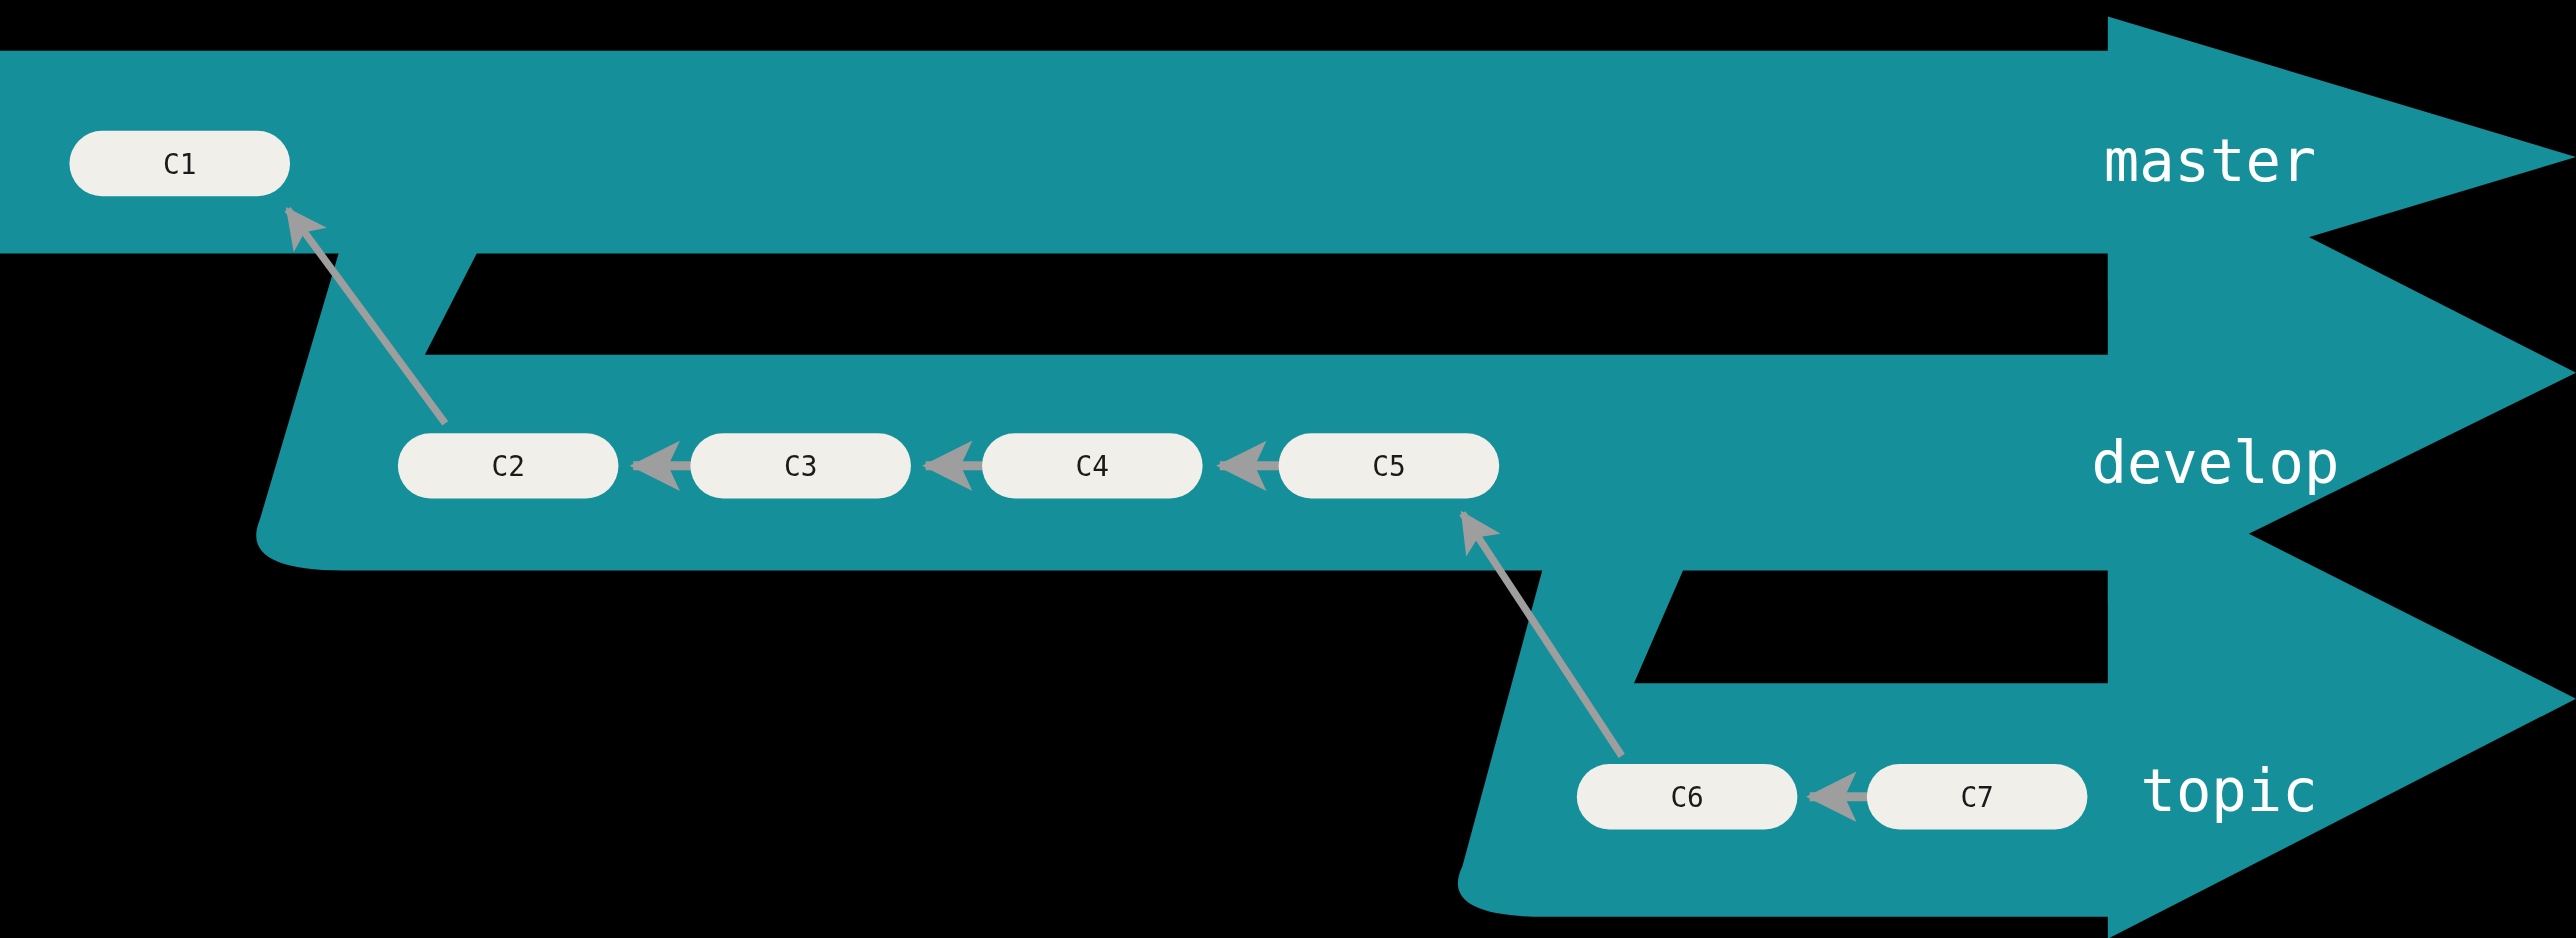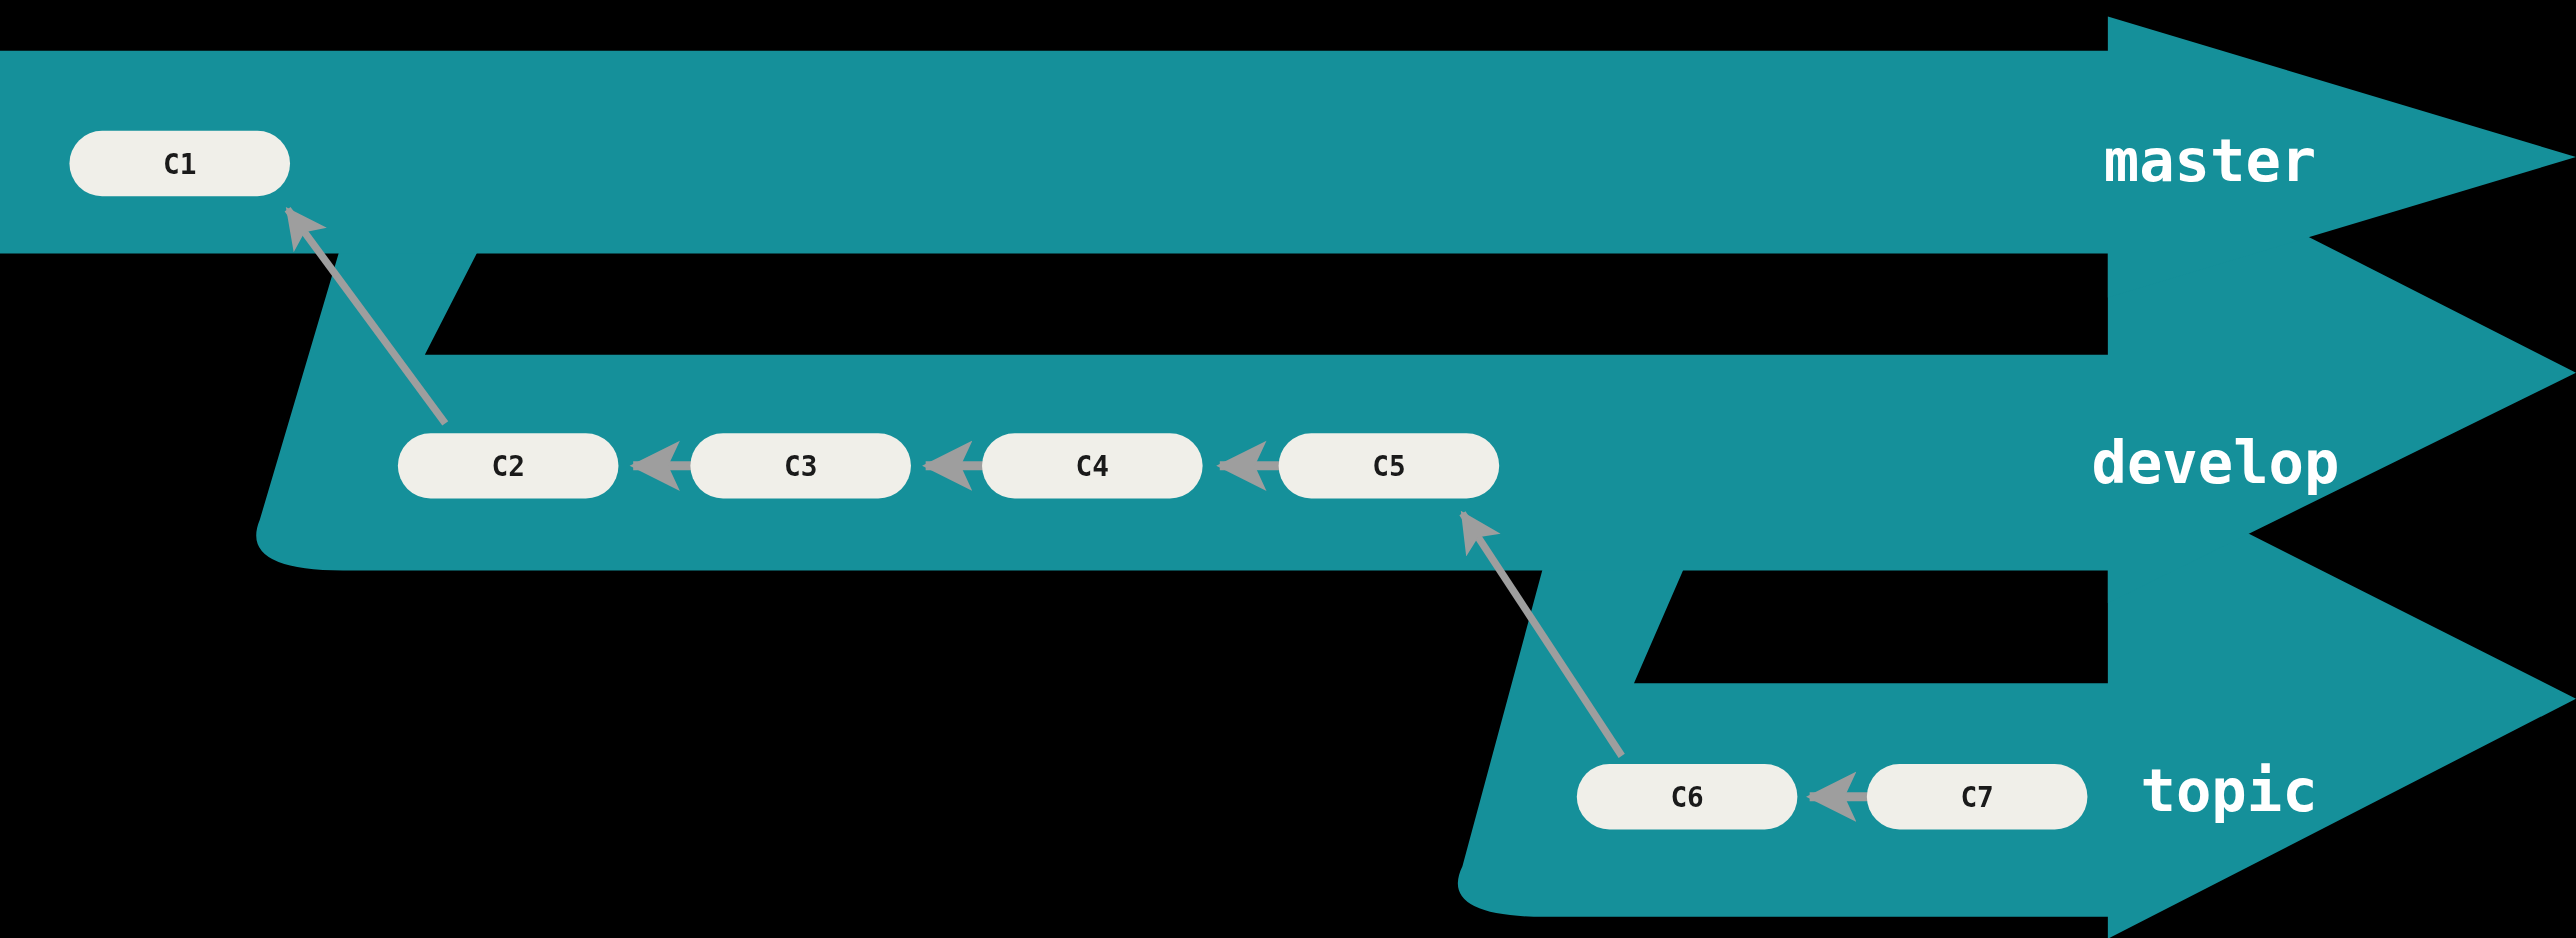--- a/index.html
+++ b/index.html
@@ -1,18 +1,18 @@
 <!DOCTYPE html>
 <html style="font-size:13px"><head>
 <meta charset="utf-8">
 <style>
   html,body{margin:0;padding:0;background:#000;}
   body{width:2576px;height:939px;overflow:hidden;
        font-family:"DejaVu Sans Mono","Liberation Mono",monospace;}
-  #stage{position:relative;width:2576px;height:939px;background:#000;font-weight:bold;}
+  #stage{position:relative;width:2576px;height:939px;background:#000;}
   svg{display:block;}
   .node-text{font-family:"DejaVu Sans Mono","Liberation Mono",monospace;
              font-size:34px;fill:#1a1a1a;text-anchor:middle;dominant-baseline:central;}
   .branch-label{font-family:"DejaVu Sans Mono","Liberation Mono",monospace;
              font-size:72px;fill:#ffffff;text-anchor:start;dominant-baseline:central;}
 </style>
 </head>
 <body>
 
 <div id="stage">

